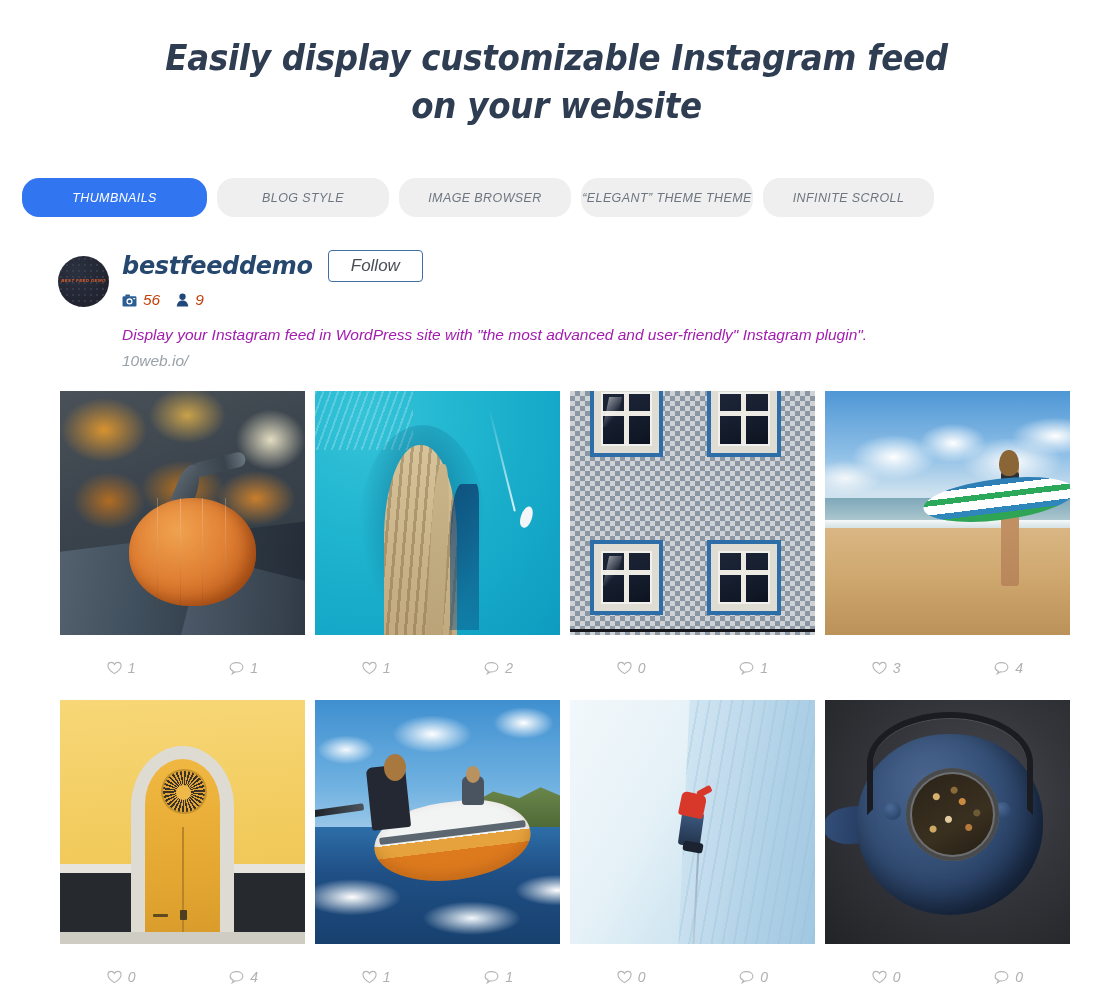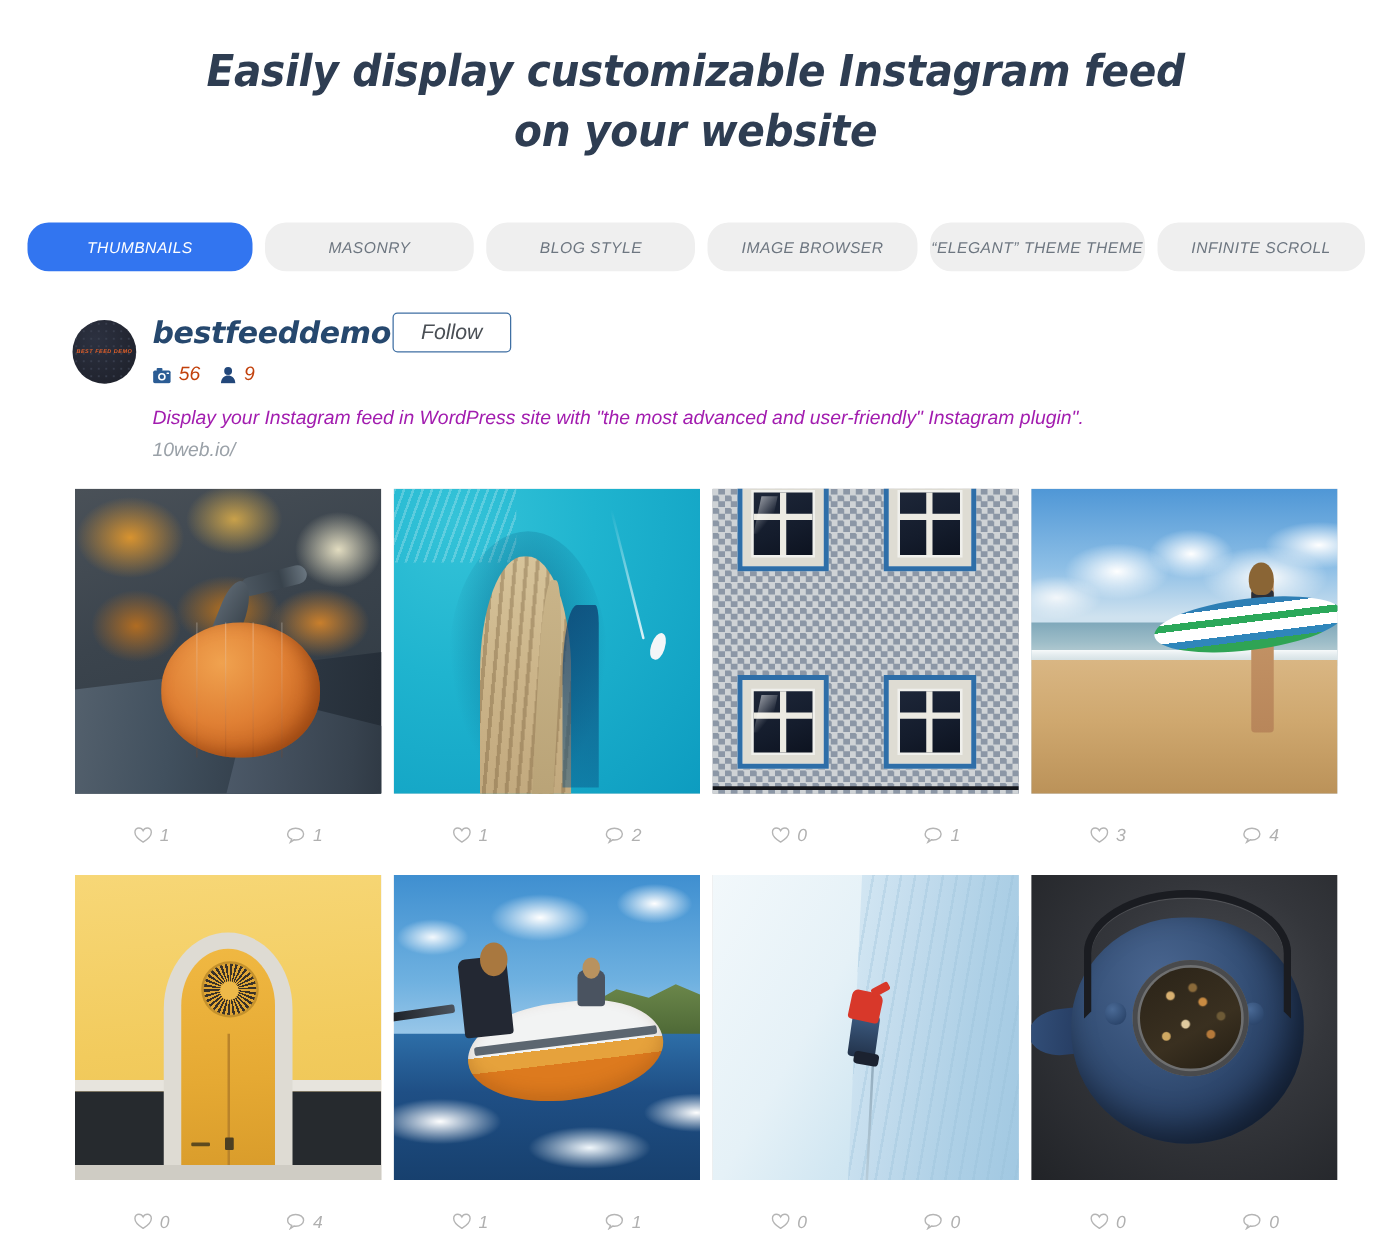--- a/index.html
+++ b/index.html
@@ -68,21 +68,21 @@
     background-size: 6px 6px;
     opacity: .85;
   }
   .avatar-text {
     position: absolute; left:0; right:0; top: 22px;
     text-align:center; color:#e8622a;
     font-size: 4.4px; letter-spacing: .4px; font-weight: bold;
     font-family:"Liberation Sans", sans-serif;
   }
   .profile-main { margin-left: 13px; }
-  .name-line { display: flex; align-items: center; gap: 1px; }
+  .name-line { display: flex; align-items: center; gap: 15px; }
   .username {
     font-size: 24px; font-weight: bold; color:#26486e;
     font-family:"DejaVu Sans", sans-serif; letter-spacing:-.3px;
   }
   .follow-btn {
     border: 1px solid #3f6fa3;
     border-radius: 4px;
     color: #4a4f55;
     background: #fff;
     font-size: 17px;
@@ -484,21 +484,20 @@
 
 <div class="page">
 
   <div class="headline">
     <div>Easily display customizable Instagram feed</div>
     <div>on your website</div>
   </div>
 
   <div class="tabs">
     <div class="tab active w1">THUMBNAILS</div>
-    <div class="tab w2">MASONRY</div>
     <div class="tab w4">BLOG STYLE</div>
     <div class="tab w3">IMAGE BROWSER</div>
     <div class="tab w5">“ELEGANT” THEME THEME</div>
     <div class="tab w6">INFINITE SCROLL</div>
   </div>
 
   <div class="feed">
     <div class="profile-row">
       <div class="avatar">
         <div class="avatar-text">BEST FEED DEMO</div>

